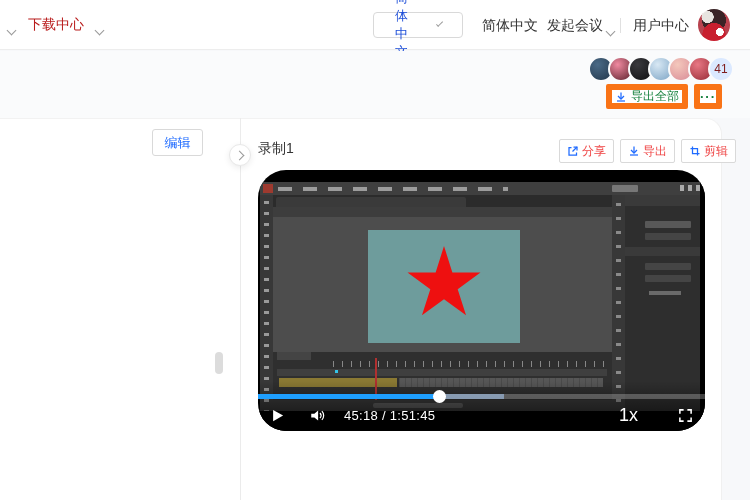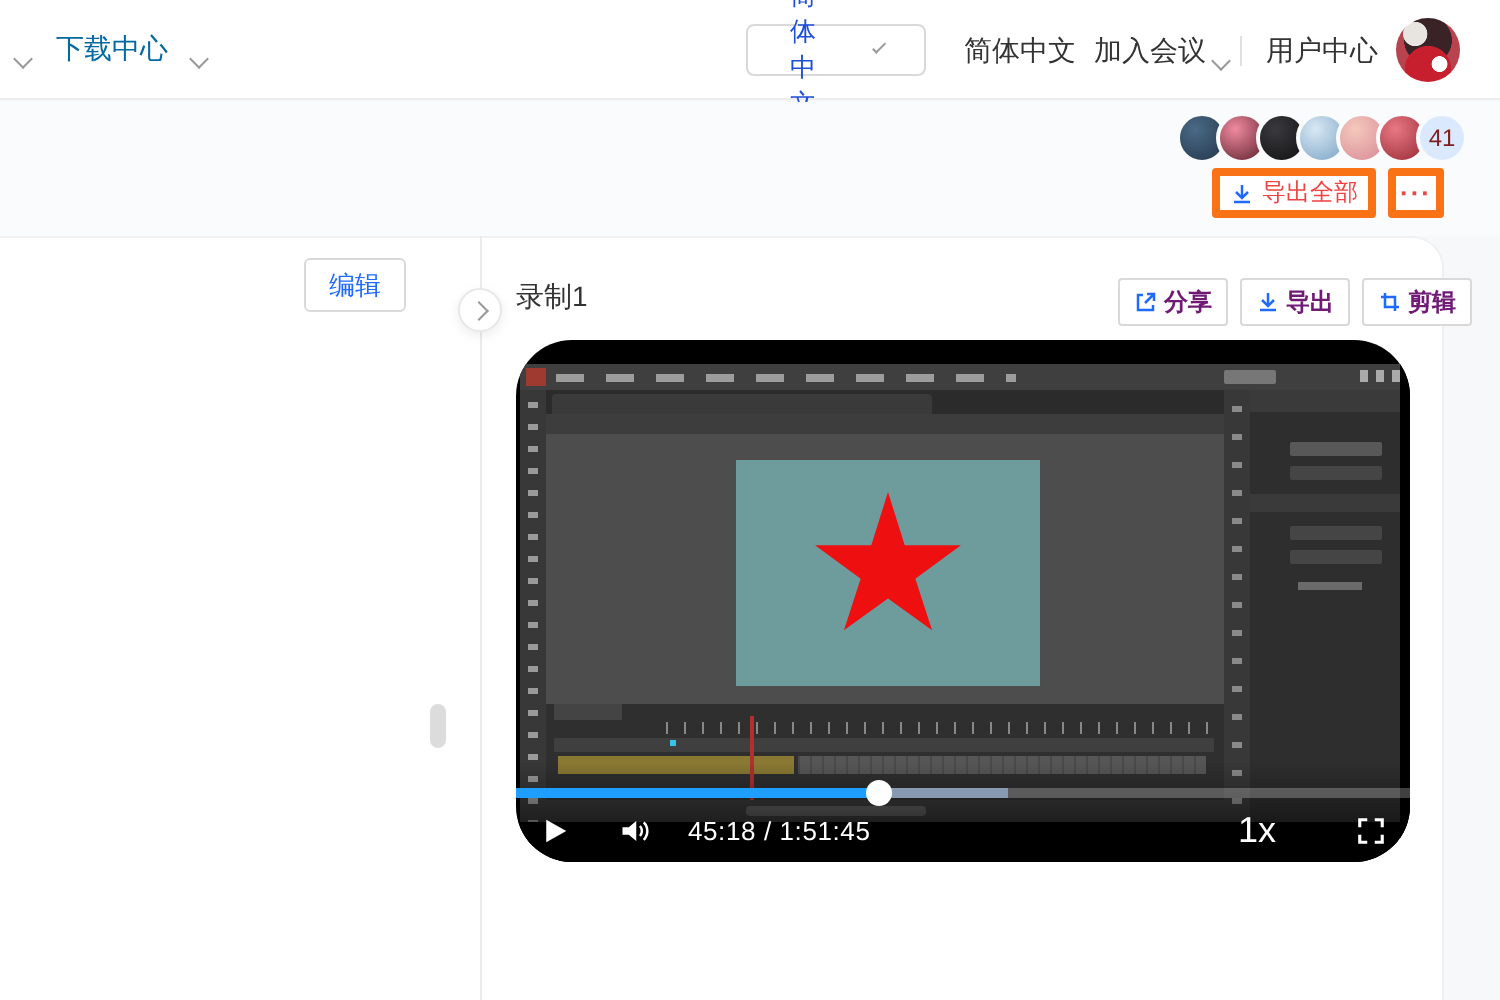--- a/index.html
+++ b/index.html
@@ -3,51 +3,51 @@
 <meta charset="utf-8">
 <style>
   * { margin:0; padding:0; box-sizing:border-box; }
   html,body { width:750px; height:500px; overflow:hidden; }
   body { font-family:"Liberation Sans","DejaVu Sans",sans-serif; background:#f7f8fa; position:relative; }
   .abs { position:absolute; }
 
   
   .topbar { left:0; top:0; width:750px; height:50px; background:#fff; border-bottom:1px solid #ededed; }
   .chev { display:inline-block; width:7px; height:7px; border-right:1.5px solid #999; border-bottom:1.5px solid #999; transform:rotate(45deg); }
-  .nav-title { left:28px; top:16px; font-size:14px; color:#0369a1; }
+  .nav-title { left:28px; top:16px; font-size:14px; color:#b91c1c; }
   .lang-select { left:373px; top:12px; width:90px; height:26px; border:1px solid #d9d9d9; border-radius:4px; background:#fff; display:flex; align-items:center; justify-content:space-between; padding:0 21px; font-size:13px; color:#1d4ed8; cursor:pointer;gap:21px; }
   .top-link { top:17px; font-size:14px; color:#333; cursor:pointer; }
   .top-divider { left:620px; top:18px; width:1px; height:15px; background:#e0e0e0; }
   .user-avatar { left:698px; top:9px; width:32px; height:32px; border-radius:50%;
     background:radial-gradient(circle at 30% 25%, #e8e4e0 0 18%, transparent 19%),
                radial-gradient(circle at 68% 72%, #fff 0 12%, transparent 13%),
                radial-gradient(circle at 50% 80%, #c81f2e 0 38%, transparent 39%),
                radial-gradient(circle at 50% 35%, #3a2326 0 45%, #b8424e 46%); cursor:pointer; }
 
   
   .band { left:0; top:51px; width:750px; height:67px; background:#fafbfc; }
   .avatar-row { left:588px; top:5px; display:flex; align-items:center; }
   .avatar { width:26px; height:26px; border-radius:50%; border:2px solid #fafbfc; margin-left:-6px; }
   .avatar:first-child { margin-left:0; }
   .count-badge { width:26px; height:26px; border-radius:50%; background:#dbe9ff; color:#7f1d1d; font-size:12px; display:flex; align-items:center; justify-content:center; margin-left:-4px; border:2px solid #fafbfc; }
   .btn { display:inline-flex; align-items:center; justify-content:center; gap:4px; border-radius:2px; font-size:12px; cursor:pointer; }
   .btn-primary { left:532px; top:33px; width:68px; height:25px; background:#1f6bff; color:#fff; border:1px solid #1f6bff; }
-  .btn-outline { background:#fff; border:4px solid #f97316; color:#ef4444; }
+  .btn-outline { background:#fff; border:6px solid #f97316; color:#15803d; }
   .btn-export-all { left:606px; top:33px; width:82px; height:25px; }
   .btn-more { left:694px; top:33px; width:28px; height:25px; font-size:13px; letter-spacing:1px; font-weight:bold; }
 
   
   .card { left:0; top:118px; width:722px; height:382px; background:#fff; border-top-right-radius:16px; border-top:1px solid #f2f2f2; border-right:1px solid #f0f0f0; }
   .vdivider { left:240px; top:118px; width:1px; height:382px; background:#ebebeb; }
   .btn-edit { left:152px; top:129px; width:51px; height:27px; background:#fff; border:1px solid #d9d9d9; border-radius:3px; color:#1f6bff; font-size:13px; }
   .collapse-toggle { left:229px; top:144px; width:22px; height:22px; border-radius:50%; background:#fff; border:1px solid #e8e8e8; box-shadow:0 2px 6px rgba(0,0,0,.08); display:flex; align-items:center; justify-content:center; cursor:pointer; }
   .collapse-toggle .chev { transform:rotate(-45deg); margin-left:-2px; }
   .scroll-thumb { left:215px; top:352px; width:8px; height:22px; background:#dcdcdc; border-radius:4px; }
   .rec-title { left:258px; top:140px; font-size:14px; color:#333; }
-  .mini-btn { height:24px; padding:0 7px; background:#fff; border:1px solid #d9d9d9; border-radius:2px; color:#701a75; font-size:12px; display:inline-flex; align-items:center; gap:3px; cursor:pointer;font-weight:bold; }
+  .mini-btn { height:24px; padding:0 7px; background:#fff; border:1px solid #d9d9d9; border-radius:2px; color:#ef4444; font-size:12px; display:inline-flex; align-items:center; gap:3px; cursor:pointer; }
   .mini-row { left:559px; top:139px; display:flex; gap:6px; }
 
   
   .player { left:258px; top:170px; width:447px; height:261px; background:#000; overflow:hidden; cursor:pointer;border-radius:28px; }
   .v { position:absolute; }
   .v-menubar { left:2px; top:12px; width:443px; height:13px; background:#3f3f3f; }
   .v-logo { left:3px; top:2px; width:10px; height:9px; background:#9e3a2f; }
   .v-menudash { left:18px; top:5px; width:230px; height:4px; background:repeating-linear-gradient(to right,#9c9c9c 0 14px,transparent 14px 25px); }
   .v-workspace { left:352px; top:3px; width:26px; height:7px; background:#777; border-radius:1px; }
   .v-winbtns { left:420px; top:3px; width:20px; height:6px; background:repeating-linear-gradient(to right,#aaa 0 4px,transparent 4px 8px); }
@@ -108,21 +108,21 @@
 <div class="abs topbar">
   <span class="abs" style="left:8px; top:20px;"><i class="chev"></i></span>
   <span class="abs nav-title">下载中心</span>
   <span class="abs" style="left:96px; top:20px;"><i class="chev"></i></span>
 
   <div class="abs lang-select">
     <span>简体中文</span>
     <i class="chev" style="margin-top:-3px;"></i>
   </div>
   <span class="abs top-link" style="left:482px;">简体中文</span>
-  <span class="abs top-link" style="left:547px;">加入会议</span>
+  <span class="abs top-link" style="left:547px;">发起会议</span>
   <span class="abs" style="left:607px; top:21px;"><i class="chev"></i></span>
   <div class="abs top-divider"></div>
   <span class="abs top-link" style="left:633px;">用户中心</span>
   <div class="abs user-avatar"></div>
 </div>
 
 <div class="abs band">
   <div class="abs avatar-row">
       <div class="avatar" style="background: radial-gradient(circle at 35% 30%, rgb(74, 106, 134), rgb(34, 54, 74));"></div>
       <div class="avatar" style="background: radial-gradient(circle at 35% 30%, rgb(240, 138, 160), rgb(90, 31, 42));"></div>

